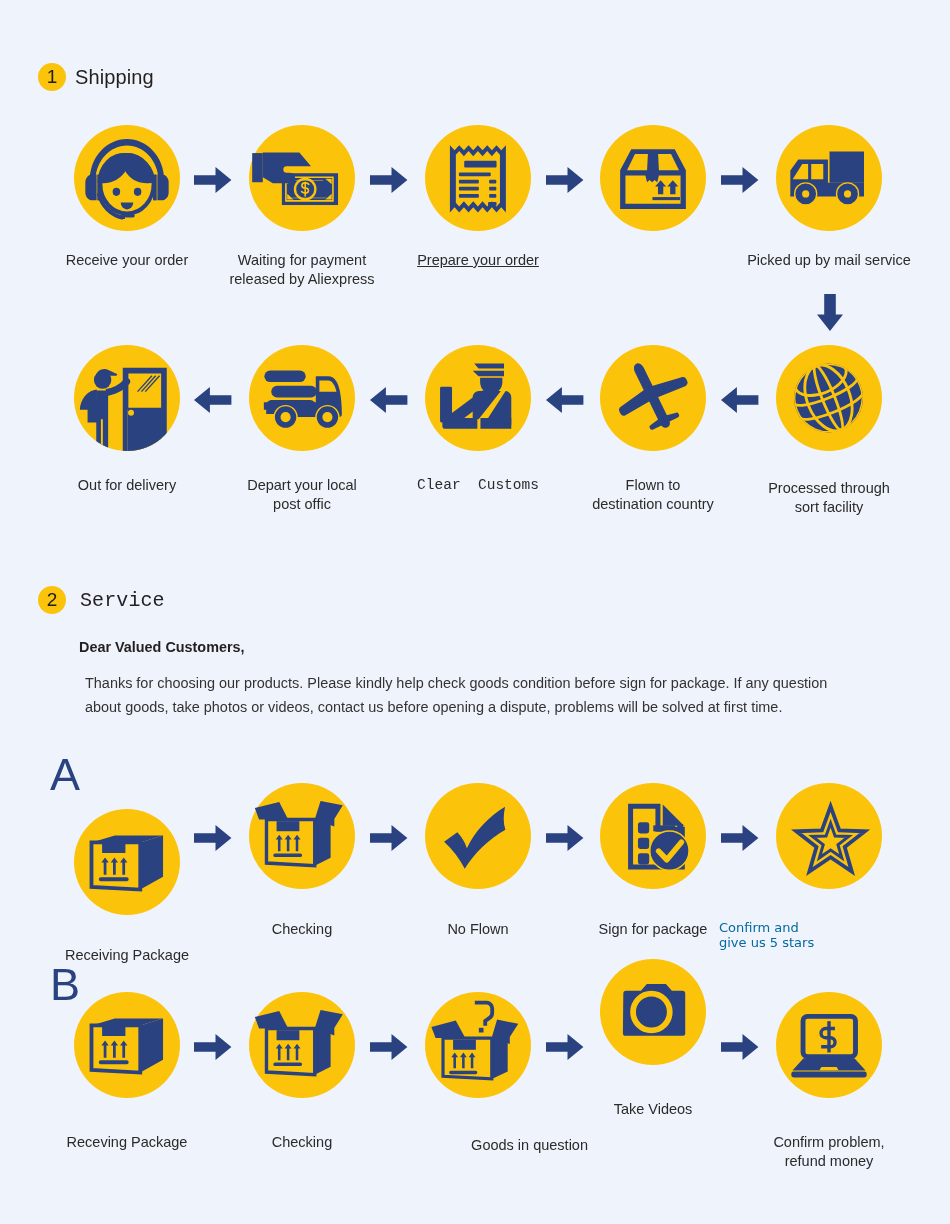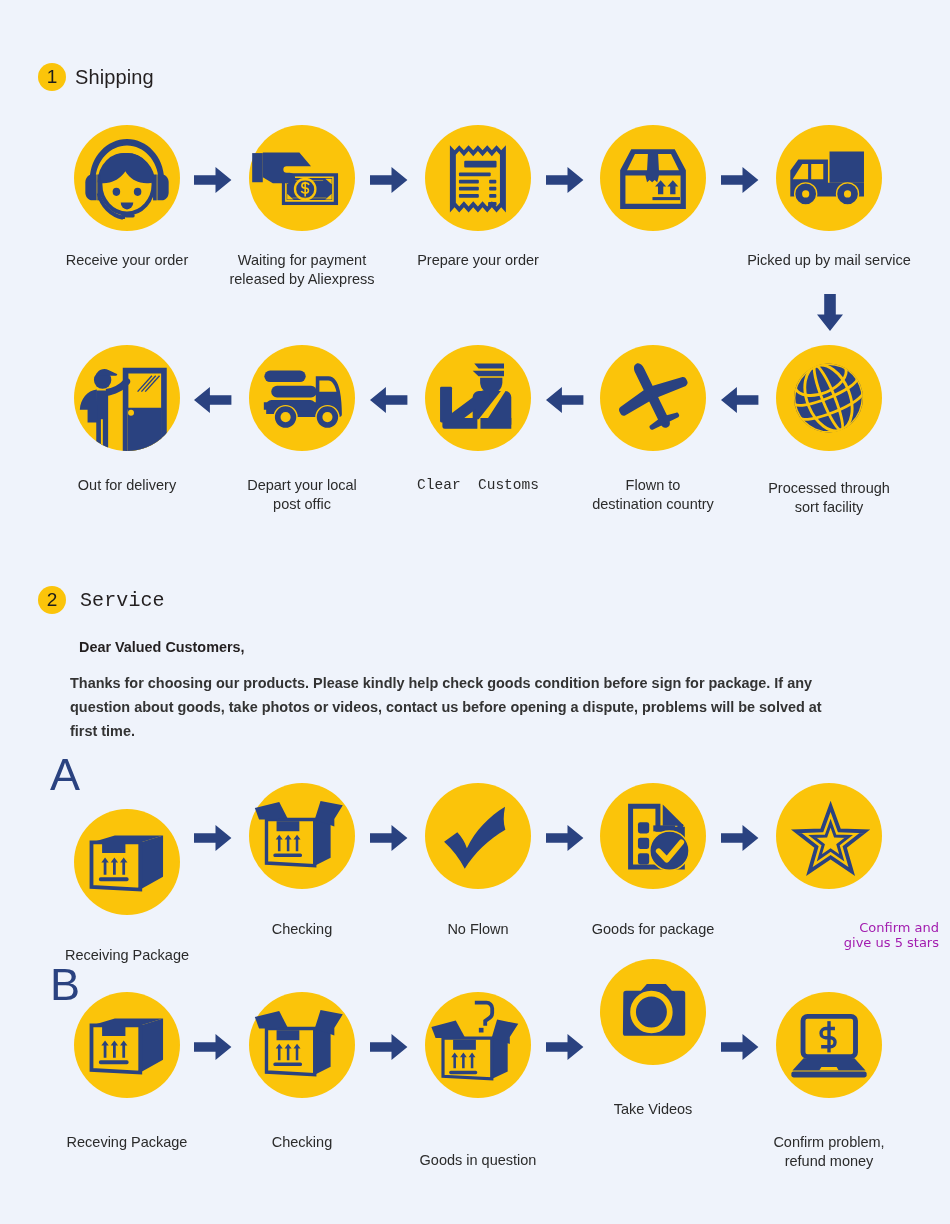--- a/index.html
+++ b/index.html
@@ -25,22 +25,22 @@
 
   
   .arr{position:absolute;}
   
   .letter{position:absolute;color:#2a4280;font-size:45px;line-height:45px;
           font-family:"Liberation Sans",sans-serif;}
 
   
   .svc-bold{position:absolute;font-size:14.4px;color:#231f20;font-weight:bold;}
   .svc-body{position:absolute;font-size:14.45px;color:#333;line-height:24px;width:755px;}
-  .capS{position:absolute;width:220px;left:-30px;text-align:right;
-       font-family:"DejaVu Sans",sans-serif;font-size:13px;color:#a21caf;line-height:15px;white-space:pre-wrap;}
+  .capS{position:absolute;width:220px;left:-30px;text-align:left;
+       font-family:"DejaVu Sans",sans-serif;font-size:13px;color:#0369a1;line-height:15px;white-space:pre-wrap;}
 </style>
 </head>
 <body>
 
 <div class="page">
 
   <div class="sec-head" style="left:38px;top:63px;">
     <div class="sec-num">1</div>
     <div class="sec-title">Shipping</div>
   </div>
@@ -117,21 +117,21 @@
   <rect x="32.0" y="51.6" width="18.8" height="3.6" rx="1.0" fill="#2a4280"></rect>
   <rect x="32.0" y="58.3" width="18.8" height="3.6" rx="1.0" fill="#2a4280"></rect>
   <rect x="32.0" y="65.0" width="18.8" height="3.6" rx="1.0" fill="#2a4280"></rect>
   <rect x="60.5" y="51.6" width="6.8" height="3.6" rx="1.0" fill="#2a4280"></rect>
   <rect x="60.5" y="58.3" width="6.8" height="3.6" rx="1.0" fill="#2a4280"></rect>
   <rect x="60.5" y="65.0" width="6.8" height="3.6" rx="1.0" fill="#2a4280"></rect>
   <rect x="59.5" y="72.6" width="8.0" height="3.6" rx="1.0" fill="#2a4280"></rect>
 </g>
         </svg>
     </div>
-    <div class="cap" style="top:126px;">Prepare your order</div>
+    <div class="cap" style="top:126px;text-decoration:underline;">Prepare your order</div>
   </div>
 
   <div class="step" style="left:573px;top:125px;">
     <div class="circ">
       <svg viewBox="0 0 100 100">
           <g id="ic-packbox">
 
   <path d="M29.5 22.8 H70.5 L81.0 42.6 V79.2 H19.0 V42.6 Z
            M33.0 27.3 L25.5 42.6 H44.4 L45.2 27.3 Z
            M67.0 27.3 L74.5 42.6 H55.6 L54.8 27.3 Z
@@ -365,21 +365,21 @@
   <svg class="arr" style="left:721px;top:1034px;" width="38" height="26" viewBox="0 0 38 26">
       <path d="M0 8.2 H21.5 V0 L37.4 13 L21.5 26 V17.8 H0 Z" fill="#2a4280"></path>
     </svg>
 
   <div class="sec-head" style="left:38px;top:586px;" data-extra="svc">
     <div class="sec-num">2</div>
     <div class="sec-title">Service</div>
   </div>
 
   <div class="svc-bold" style="left:79px;top:639px;">Dear Valued Customers,</div>
-  <div class="svc-body" style="left:70px;top:671px;font-weight:bold;">Thanks for choosing our products. Please kindly help check goods condition before sign for package. If any question about goods, take photos or videos, contact us before opening a dispute, problems will be solved at first time.</div>
+  <div class="svc-body" style="left:85px;top:671px;">Thanks for choosing our products. Please kindly help check goods condition before sign for package. If any question about goods, take photos or videos, contact us before opening a dispute, problems will be solved at first time.</div>
 
   <div class="letter" style="left:50px;top:752px;">A</div>
 
   <div class="step" style="left:47px;top:809px;">
     <div class="circ">
       <svg viewBox="0 0 100 100">
           <g id="ic-box3d">
   <path d="M62.5 31.5 L84.0 25.0 L84.0 64.0 L62.5 76.0 Z" fill="#2a4280"></path>
   <path d="M16.5 31.5 L62.5 31.5 L84.0 25.0 L38.5 25.0 Z" fill="#2a4280"></path>
   <path d="M16.5 31.5 L62.5 31.5 L62.5 76.0 L16.5 73.5 Z" fill="#fbc40a" stroke="#2a4280" stroke-width="3.6" stroke-linejoin="miter"></path>
@@ -453,21 +453,21 @@
   <rect x="50.3" y="40.0" width="20.5" height="5.6" fill="#2a4280"></rect>
   <rect x="73.0" y="38.8" width="5.4" height="12.4" fill="#2a4280"></rect>
   <rect x="50.3" y="54.5" width="5.6" height="5.6" fill="#2a4280"></rect>
   <rect x="50.3" y="69.1" width="5.6" height="5.6" fill="#2a4280"></rect>
 
   <circle cx="65.5" cy="63.8" r="18.5" fill="#2a4280" stroke="#fbc40a" stroke-width="1.4"></circle>
   <path d="M55.3 64.2 L63.0 72.4 L76.8 55.8" fill="none" stroke="#fbc40a" stroke-width="5.2" stroke-linecap="round" stroke-linejoin="round"></path>
 </g>
         </svg>
     </div>
-    <div class="cap" style="top:137px;">Goods for package</div>
+    <div class="cap" style="top:137px;">Sign for package</div>
   </div>
   <div class="step" style="left:749px;top:783px;">
     <div class="circ">
       <svg viewBox="0 0 100 100">
           <g id="ic-star" fill="none" stroke="#2a4280" stroke-linejoin="miter">
   <path d="M51.50 22.00 L59.73 44.67 L83.84 45.49 L64.81 60.33 L71.48 83.51 L51.50 70.00 L31.52 83.51 L38.19 60.33 L19.16 45.49 L43.27 44.67 Z" stroke-width="3.6"></path>
   <path d="M51.50 38.00 L55.79 50.09 L68.62 50.44 L58.44 58.26 L62.08 70.56 L51.50 63.30 L40.92 70.56 L44.56 58.26 L34.38 50.44 L47.21 50.09 Z" stroke-width="2.8"></path>
 </g>
         </svg>
     </div>
@@ -542,21 +542,21 @@
 
   <g fill="#2a4280">
     <path d="M24.8 61.5 l3.2 -4.4 l3.2 4.4 h-2.0 v10.5 h-2.4 v-10.5 Z"></path>
     <path d="M33.0 61.5 l3.2 -4.4 l3.2 4.4 h-2.0 v10.5 h-2.4 v-10.5 Z"></path>
     <path d="M41.2 61.5 l3.2 -4.4 l3.2 4.4 h-2.0 v10.5 h-2.4 v-10.5 Z"></path>
   </g>
   <rect x="22.8" y="74.2" width="26.5" height="3.3" rx="1.5" fill="#2a4280"></rect>
 </g>
         </svg>
     </div>
-    <div class="cap" style="top:159px;">Goods in question</div>
+    <div class="cap" style="top:144px;text-align:right;">Goods in question</div>
   </div>
   <div class="step" style="left:573px;top:959px;">
     <div class="circ">
       <svg viewBox="0 0 100 100">
           <g id="ic-camera">
   <path d="M22.0 32.5 a2.6 2.6 0 0 1 2.6 -2.6 h14.0 l5.6 -6.2 h18.0 l5.6 6.2 h10.0 a2.6 2.6 0 0 1 2.6 2.6
            v38.0 a2.0 2.0 0 0 1 -2.0 2.0 h-54.4 a2.4 2.4 0 0 1 -2.4 -2.4 Z" fill="#2a4280"></path>
   <circle cx="48.5" cy="50.0" r="17.3" fill="none" stroke="#fbc40a" stroke-width="5.4"></circle>
 </g>
         </svg>

